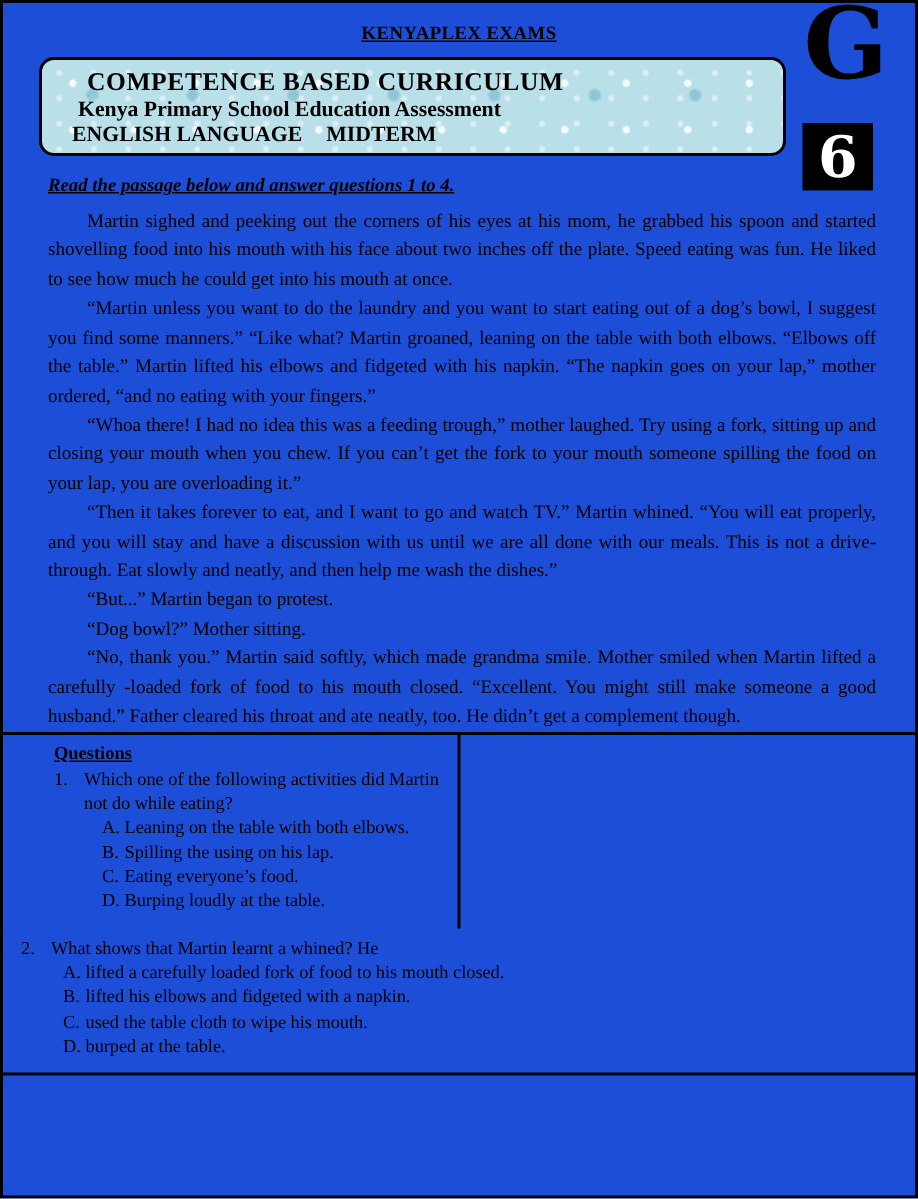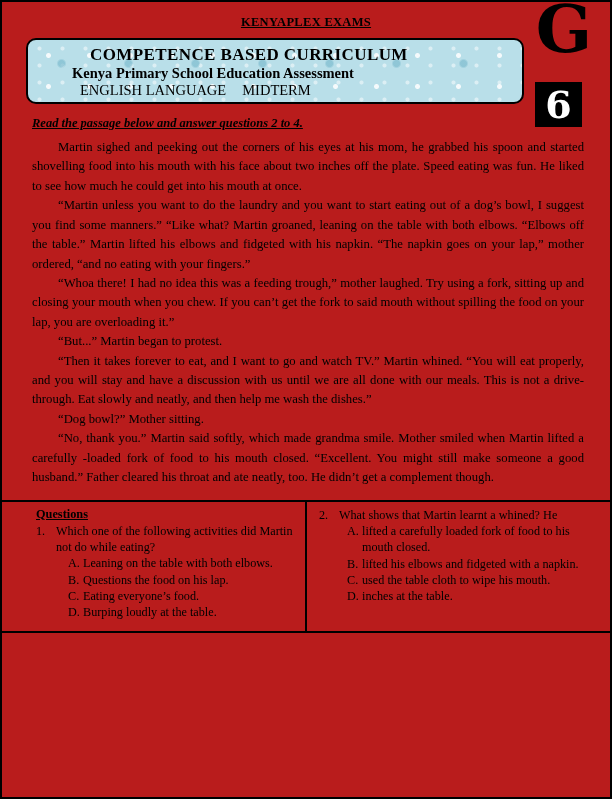--- a/index.html
+++ b/index.html
@@ -1,20 +1,20 @@
 <!DOCTYPE html>
 <html><head>
 <meta charset="utf-8">
 <style>
   html,body { margin:0; padding:0; background:#ffffff; }
   .page {
     position:relative;
     width:612px; height:799px;
     box-sizing:border-box;
-    background:#b91c1c;
+    background:#1d4ed8;
     border:2px solid #000;
     font-family:"Liberation Serif", serif;
     color:#000;
     overflow:hidden;
   }
   .exam-header {
     text-align:center;
     margin-top:13px;
     font-weight:bold;
     font-size:12.5px;
@@ -37,25 +37,24 @@
     box-sizing:border-box;
     border:2px solid #000;
     border-radius:10px;
     padding-top:5px;
     background-color:#b9dfe9;
     background-image:
       radial-gradient(circle, rgba(255,255,255,.85) 2px, rgba(255,255,255,0) 3px),
       radial-gradient(circle, rgba(120,185,205,.65) 3px, rgba(120,185,205,0) 5px),
       radial-gradient(circle, rgba(255,255,255,.5) 1.5px, rgba(255,255,255,0) 2.5px);
     background-size: 41px 31px, 67px 47px, 23px 17px;
-    padding-left: 32px;
   }
   .title-line1 { font-size:17px; font-weight:bold; margin-left:30px; letter-spacing:.4px; }
-  .title-line2 { font-size:14.5px; font-weight:bold; margin-left:12px; }
-  .title-line3 { font-size:14.5px; font-weight:normal; margin-left:20px; }
+  .title-line2 { font-size:14.5px; font-weight:bold; margin-left:24px; }
+  .title-line3 { font-size:14.5px; font-weight:bold; margin-left:20px; }
   .title-line3 .midterm { margin-left:16px; }
   .grade-number {
     position:absolute;
     top:80px; right:28px;
     width:47px; height:45px;
     background:#000; color:#fff;
     display:flex; align-items:center; justify-content:center;
     font-size:38px; font-weight:bold;
     font-family:"DejaVu Serif", serif;
   }
@@ -70,22 +69,22 @@
     margin:0;
     font-size:12.7px;
     line-height:1.53;
     text-indent:26px;
     text-align:justify;
   }
   .questions-section {
     display:flex;
     border-top:2px solid #000;
     border-bottom:2px solid #000;
-    margin-top:12px;
     min-height:126px;
+    flex-direction:column;
   }
   .q-col-left {
     width:305px;
     box-sizing:border-box;
     border-right:2px solid #000;
     padding:5px 10px 10px 34px;
   }
   .q-col-right {
     flex:1;
     padding:5px 8px 10px 12px;
@@ -119,46 +118,46 @@
     <div class="title-line1">COMPETENCE BASED CURRICULUM</div>
     <div class="title-line2">Kenya Primary School Education Assessment</div>
     <div class="title-line3">
       <span>ENGLISH LANGUAGE</span><span class="midterm">MIDTERM</span>
     </div>
   </div>
 
   <div class="grade-number">6</div>
 
   <div class="content">
-    <div class="instruction">Read the passage below and answer questions 2 to 4.</div>
+    <div class="instruction">Read the passage below and answer questions 1 to 4.</div>
     <p class="para">Martin sighed and peeking out the corners of his eyes at his mom, he grabbed his spoon and started shovelling food into his mouth with his face about two inches off the plate. Speed eating was fun. He liked to see how much he could get into his mouth at once.</p>
     <p class="para">“Martin unless you want to do the laundry and you want to start eating out of a dog’s bowl, I suggest you find some manners.” “Like what? Martin groaned, leaning on the table with both elbows. “Elbows off the table.” Martin lifted his elbows and fidgeted with his napkin. “The napkin goes on your lap,” mother ordered, “and no eating with your fingers.”</p>
-    <p class="para">“Whoa there! I had no idea this was a feeding trough,” mother laughed. Try using a fork, sitting up and closing your mouth when you chew. If you can’t get the fork to said mouth without spilling the food on your lap, you are overloading it.”</p>
+    <p class="para">“Whoa there! I had no idea this was a feeding trough,” mother laughed. Try using a fork, sitting up and closing your mouth when you chew. If you can’t get the fork to your mouth someone spilling the food on your lap, you are overloading it.”</p>
+    <p class="para">“Then it takes forever to eat, and I want to go and watch TV.” Martin whined. “You will eat properly, and you will stay and have a discussion with us until we are all done with our meals. This is not a drive-through. Eat slowly and neatly, and then help me wash the dishes.”</p>
     <p class="para">“But...” Martin began to protest.</p>
-    <p class="para">“Then it takes forever to eat, and I want to go and watch TV.” Martin whined. “You will eat properly, and you will stay and have a discussion with us until we are all done with our meals. This is not a drive-through. Eat slowly and neatly, and then help me wash the dishes.”</p>
     <p class="para">“Dog bowl?” Mother sitting.</p>
     <p class="para">“No, thank you.” Martin said softly, which made grandma smile. Mother smiled when Martin lifted a carefully -loaded fork of food to his mouth closed. “Excellent. You might still make someone a good husband.” Father cleared his throat and ate neatly, too. He didn’t get a complement though.</p>
   </div>
 
   <div class="questions-section">
 
     <div class="q-col-left">
       <div class="questions-heading">Questions</div>
       <div class="question">
         <span class="q-num">1.</span>
         <span class="q-text">Which one of the following activities did Martin not do while eating?</span>
       </div>
       <div class="options">
         <div class="option">
           <span class="opt-label">A.</span>
           <span class="opt-text">Leaning on the table with both elbows.</span>
         </div>
         <div class="option">
           <span class="opt-label">B.</span>
-          <span class="opt-text">Questions the food on his lap.</span>
+          <span class="opt-text">Spilling the using on his lap.</span>
         </div>
         <div class="option">
           <span class="opt-label">C.</span>
           <span class="opt-text">Eating everyone’s food.</span>
         </div>
         <div class="option">
           <span class="opt-label">D.</span>
           <span class="opt-text">Burping loudly at the table.</span>
         </div>
       </div>
@@ -177,20 +176,20 @@
         <div class="option">
           <span class="opt-label">B.</span>
           <span class="opt-text">lifted his elbows and fidgeted with a napkin.</span>
         </div>
         <div class="option">
           <span class="opt-label">C.</span>
           <span class="opt-text">used the table cloth to wipe his mouth.</span>
         </div>
         <div class="option">
           <span class="opt-label">D.</span>
-          <span class="opt-text">inches at the table.</span>
+          <span class="opt-text">burped at the table.</span>
         </div>
       </div>
     </div>
 
   </div>
 
 </div>
 
 </body></html>

